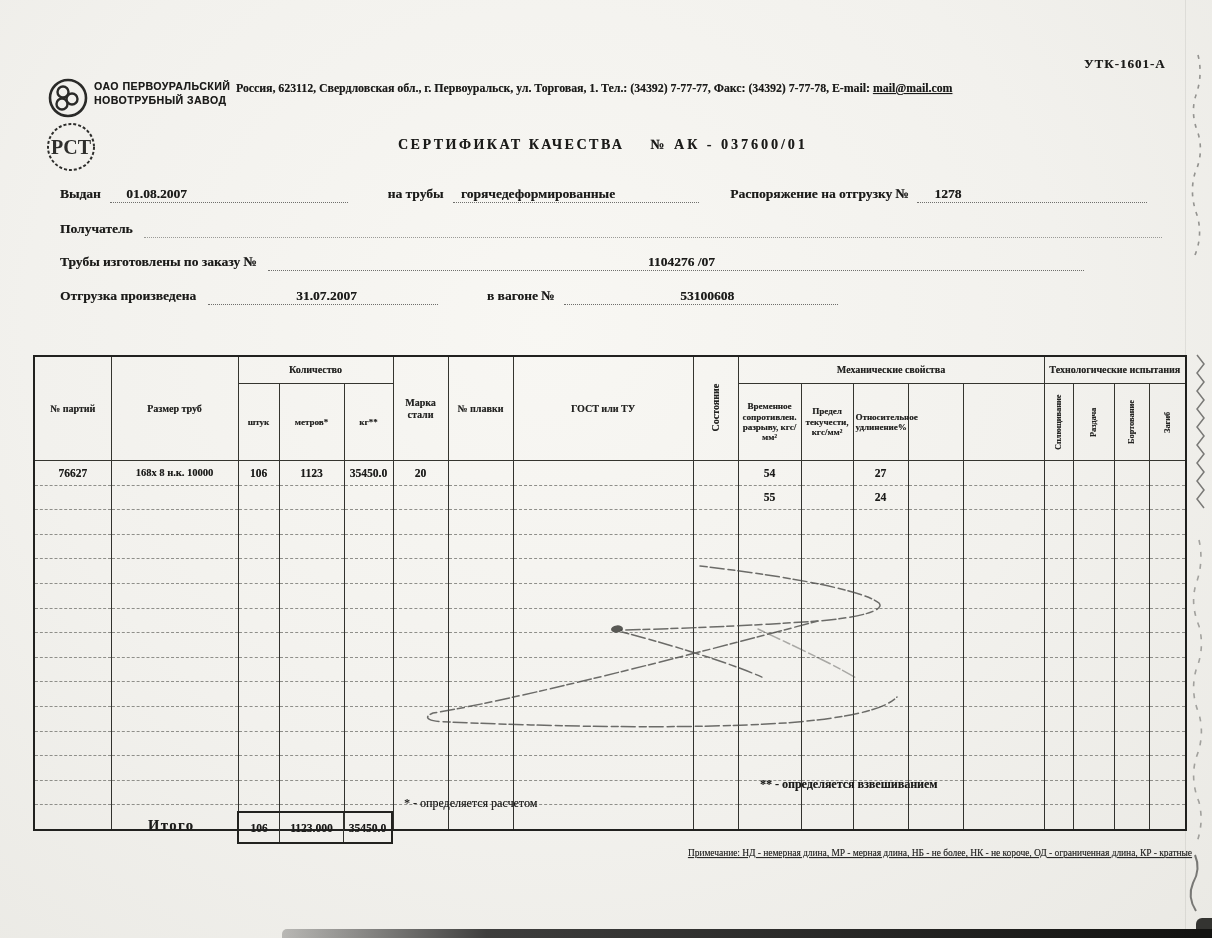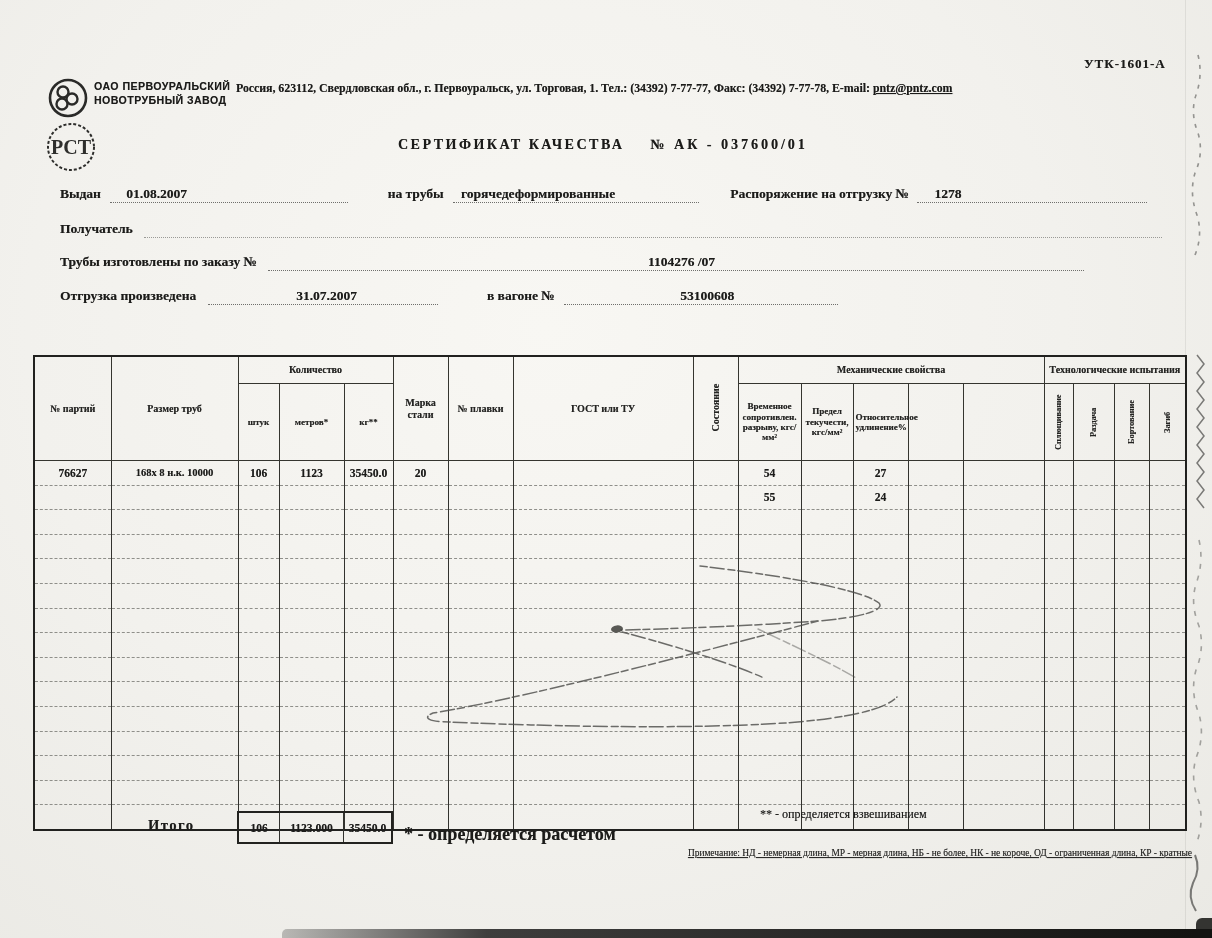--- a/index.html
+++ b/index.html
@@ -28,22 +28,22 @@
   .cert-table thead tr.h2 th{height:72px;}
   .cert-table th.big{font-size:10.5px;}
   .cert-table th.vert{writing-mode:vertical-rl;transform:rotate(180deg);font-size:8.3px;padding:2px 0;}
   .cert-table td{border-left:1.7px solid #32322e;border-right:1.7px solid #32322e;border-top:1px dashed #8f8f8a;height:23.6px;text-align:center;font-size:11.5px;font-weight:bold;padding:0 2px;overflow:hidden;white-space:nowrap;}
   .cert-table tbody td:nth-child(2){font-size:10.5px;}
   
   .totals-label{top:817px;left:148px;font-size:14.5px;font-weight:bold;letter-spacing:1.5px;}
   .totals-box{top:811px;left:237px;width:156px;height:33px;border:2px solid #22221f;display:flex;box-sizing:border-box;}
   .totals-box .cell{display:flex;align-items:center;justify-content:center;font-size:11.5px;font-weight:bold;border-right:1.7px solid #32322e;box-sizing:border-box;}
   .totals-box .cell:last-child{border-right:none;}
-  .fn1{top:824px;left:404px;font-size:18px;font-weight:bold;}
-  .fn2{top:807px;left:760px;font-size:12px;font-weight:normal;}
+  .fn1{top:796px;left:404px;font-size:12px;font-weight:normal;}
+  .fn2{top:777px;left:760px;font-size:12px;font-weight:bold;}
   .note{top:848px;left:592px;width:600px;font-size:9.4px;text-align:right;color:#2a2a28;text-decoration:underline;}
   
   .fold-line{top:0;left:1185px;width:1px;height:938px;background:rgba(0,0,0,.07);}
   .bottom-strip{position:absolute;bottom:0;left:282px;right:0;height:9px;background:linear-gradient(to right, rgba(25,25,25,.25), rgba(18,18,18,.8) 22%, #121210);border-top-left-radius:5px;}
   .bottom-strip-r{position:absolute;bottom:0;right:0;width:16px;height:20px;background:#141412;opacity:.85;border-top-left-radius:6px;}
   svg.overlay{position:absolute;top:0;left:0;pointer-events:none;}
 </style>
 </head>
 <body>
 
@@ -57,21 +57,21 @@
       <circle cx="17" cy="16" r="5.5" fill="none" stroke="#2a2a28" stroke-width="2.4"></circle>
       <circle cx="26" cy="23" r="5.5" fill="none" stroke="#2a2a28" stroke-width="2.4"></circle>
       <circle cx="16" cy="28" r="5.5" fill="none" stroke="#2a2a28" stroke-width="2.4"></circle>
     </svg>
   </div>
   <div class="abs ink company-name">
     <div>ОАО ПЕРВОУРАЛЬСКИЙ</div>
     <div>НОВОТРУБНЫЙ ЗАВОД</div>
   </div>
 
-  <div class="abs ink contact"><span>Россия, 623112, Свердловская обл., г. Первоуральск, ул. Торговая, 1. Тел.: (34392) 7-77-77, Факс: (34392) 7-77-78, E-mail: </span><span class="email">pntz@pntz.com</span></div>
+  <div class="abs ink contact"><span>Россия, 623112, Свердловская обл., г. Первоуральск, ул. Торговая, 1. Тел.: (34392) 7-77-77, Факс: (34392) 7-77-78, E-mail: </span><span class="email">mail@mail.com</span></div>
 
   <div class="abs" style="top:120px;left:44px;">
     <svg width="54" height="54" viewBox="0 0 54 54">
       <circle cx="27" cy="27" r="23" fill="none" stroke="#2e2e2c" stroke-width="2" stroke-dasharray="3 2"></circle>
       <text x="27" y="34" text-anchor="middle" font-family="Liberation Serif, serif" font-size="20" font-weight="bold" fill="#2e2e2c">РСТ</text>
     </svg>
   </div>
 
   <div class="abs ink title-row">
     <span>СЕРТИФИКАТ КАЧЕСТВА</span><span class="cert-no">№  АК - 037600/01</span>

